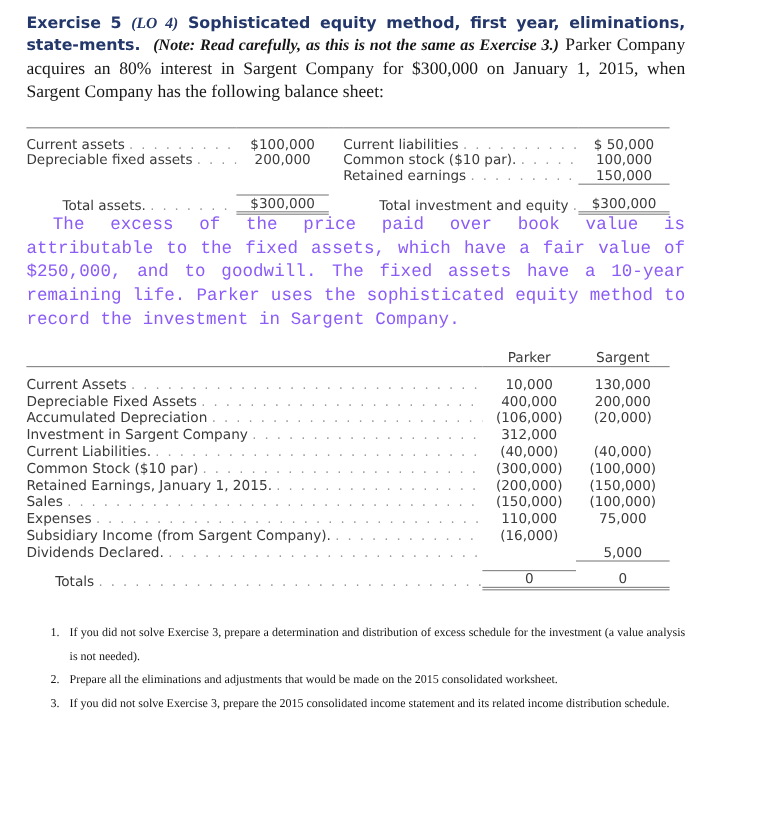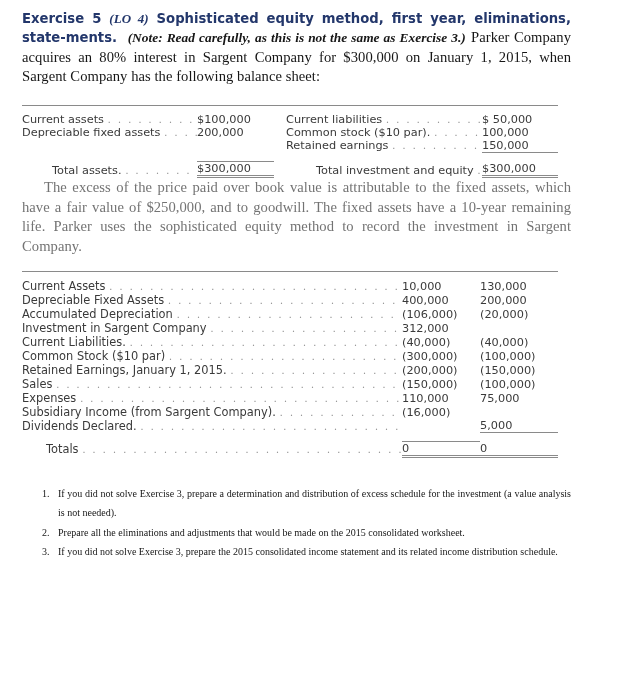--- a/index.html
+++ b/index.html
@@ -55,22 +55,23 @@
     color: #161616;
     letter-spacing: 0.05px;
   }
 
   
   p.body {
     font-size: 14.6px;
     line-height: 19.6px;
     margin: 0;
     text-align: justify;
-    color: #737373;
+    color: #8b5cf6;
     letter-spacing: 0.05px;
+    font-family: Liberation Mono, monospace;
   }
   p.indent { text-indent: 22px; }
 
   
   .fin-table {
     font-family: "DejaVu Sans", "Liberation Sans", sans-serif;
     font-size: 11.3px;
     color: #3a3a3a;
     width: 536px;
     border-collapse: collapse;
@@ -101,21 +102,21 @@
     position: relative;
     overflow: hidden;
     padding: 1.6px 0;
   }
   .lbl .leader {
     color: #9a9a9a;
     letter-spacing: 1.6px;
     font-size: 11px;
   }
   .amt {
-    text-align: left;
+    text-align: center;
     padding: 1.6px 0;
     font-variant-numeric: tabular-nums;
     margin-top: 36px;
   }
   .rule-under  { border-bottom: 1px solid #8a8a8a; }
   .dbl-under {
     border-bottom: 3px double #8a8a8a;
   }
   .cell-pad-top { padding-top: 4px; }
 
@@ -219,20 +220,25 @@
 
   <p class="body indent mt-para">The excess of the price paid over book value is attributable to the fixed assets, which have a fair value of $250,000, and to goodwill. The fixed assets have a 10-year remaining life. Parker uses the sophisticated equity method to record the investment in Sargent Company.</p>
 
   <table class="fin-table" id="trial-balance">
     <colgroup>
       <col style="width:380px">
       <col style="width:78px">
       <col style="width:78px">
     </colgroup>
     <tbody>
+        <tr>
+      <td></td>
+      <td class="col-head">Parker</td>
+      <td class="col-head">Sargent</td>
+    </tr>
     <tr class="hrule">
           <td colspan="3"></td>
         </tr>
     <tr class="spacer-sm">
           <td colspan="3"></td>
         </tr>
 
     <tr>
       <td class="lbl"><span>Current Assets</span>
         <span class="leader">. . . . . . . . . . . . . . . . . . . . . . . . . . . . . . .</span></td>

